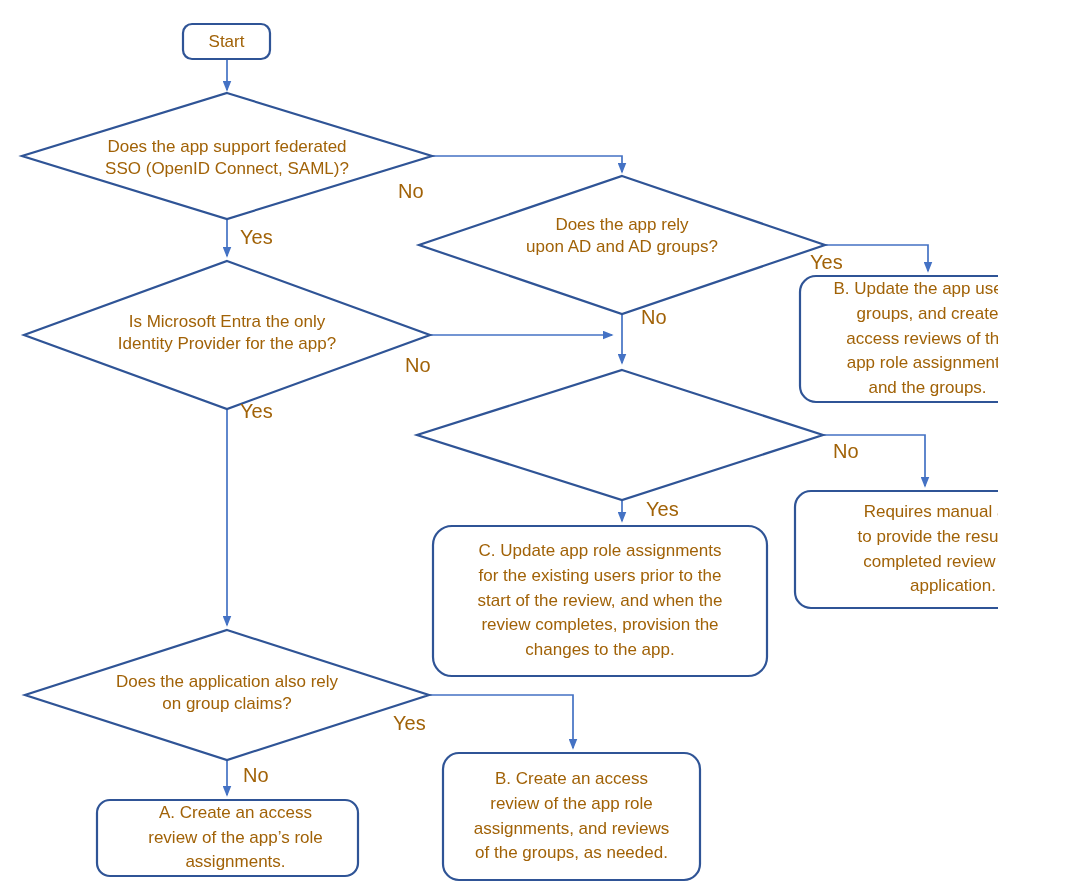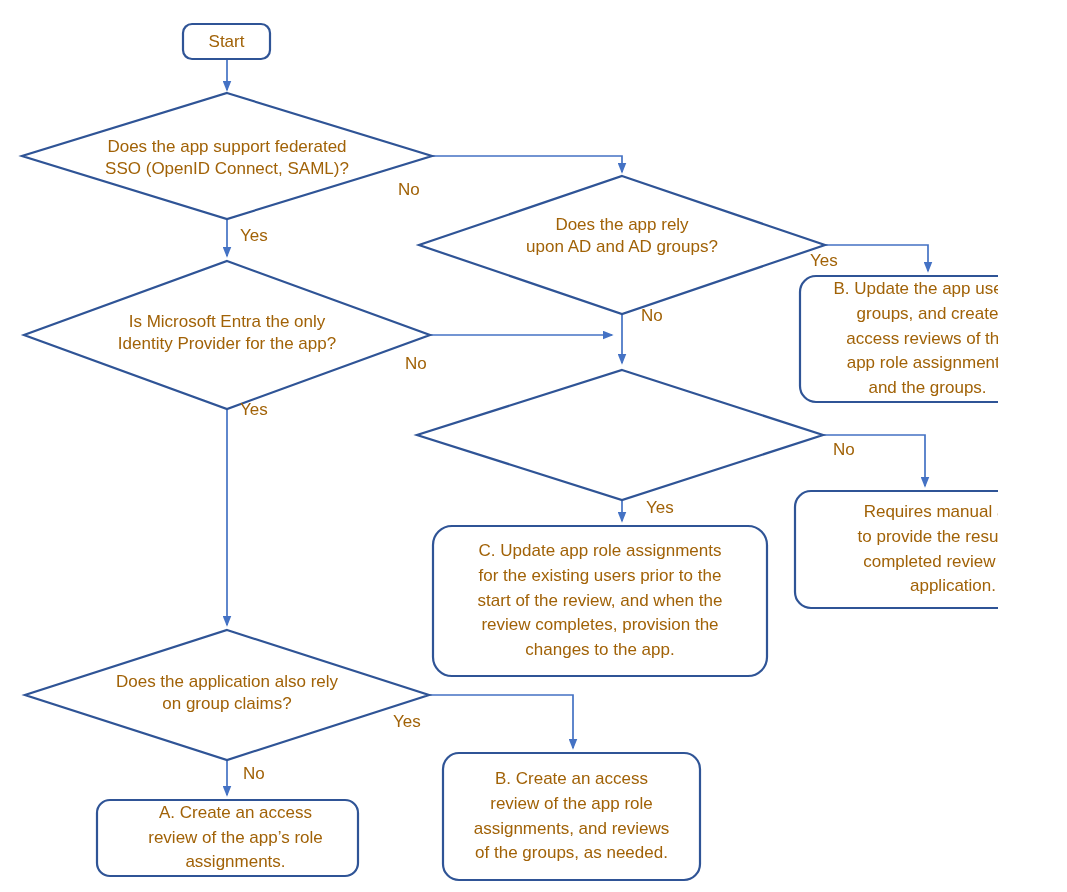--- a/index.html
+++ b/index.html
@@ -7,21 +7,21 @@
     position:relative;width:998px;height:892px;background:#ffffff;
     font-family:"Liberation Sans",sans-serif;color:#a16207;overflow:hidden;margin-top:8px;
   }
   .canvas svg{position:absolute;left:0;top:0;}
   .node-text{
     position:absolute;display:flex;align-items:center;justify-content:center;
     text-align:center;white-space:pre-line;font-size:17px;
   }
   .diamond-text{line-height:1.3;}
   .box-text{line-height:1.45;}
-  .edge-label{position:absolute;font-size:17px;white-space:nowrap;}
+  .edge-label{position:absolute;font-size:20px;white-space:nowrap;}
 </style>
 </head>
 <body>
 
 <div class="canvas">
 
   <svg width="1067" height="892" viewBox="0 0 1067 892">
     <defs>
       <marker id="ah" viewBox="0 0 10 8" refX="8.5" refY="4" markerWidth="11" markerHeight="9" orient="auto-start-reverse" markerUnits="userSpaceOnUse">
         <path d="M0,0 L10,4 L0,8 Z" fill="#4472c4"></path>

